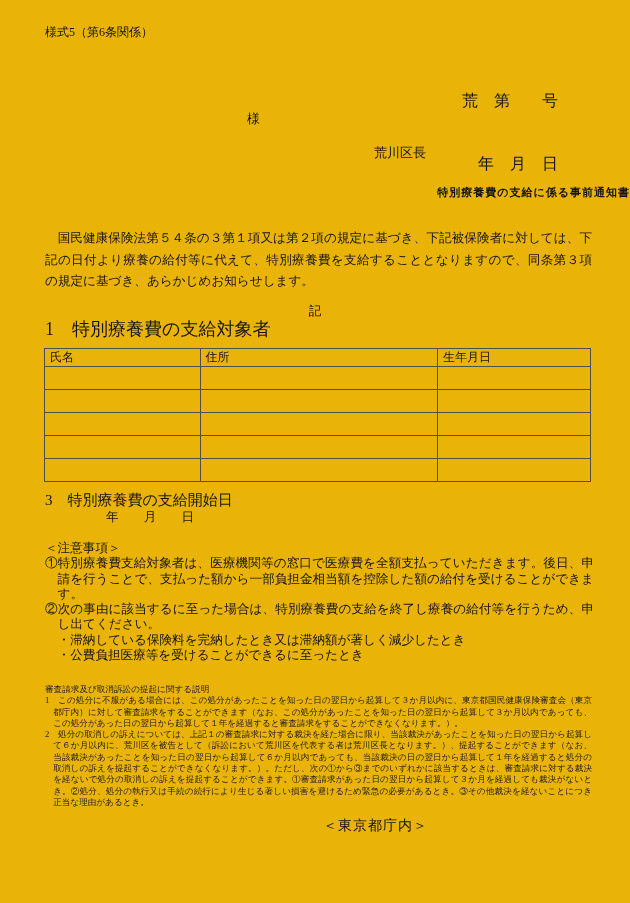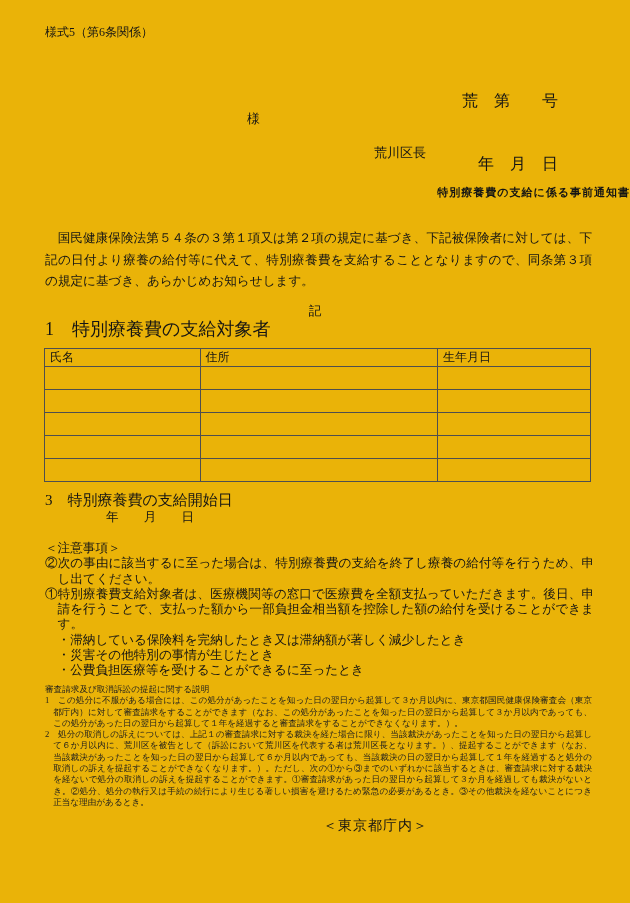--- a/index.html
+++ b/index.html
@@ -101,24 +101,23 @@
           <td></td>
         </tr>
       </tbody>
   </table>
 
   <div class="abs sec3-head">3　特別療養費の支給開始日</div>
   <div class="abs sec3-date">年　　月　　日</div>
 
   <div class="abs notes">
     <div>＜注意事項＞</div>
+    <div class="hang">①特別療養費支給対象者は、医療機関等の窓口で医療費を全額支払っていただきます。後日、申請を行うことで、支払った額から一部負担金相当額を控除した額の給付を受けることができます。</div>
     <div class="hang">②次の事由に該当するに至った場合は、特別療養費の支給を終了し療養の給付等を行うため、申し出てください。</div>
-    <div class="hang">①特別療養費支給対象者は、医療機関等の窓口で医療費を全額支払っていただきます。後日、申請を行うことで、支払った額から一部負担金相当額を控除した額の給付を受けることができます。</div>
     <div class="bullet">・滞納している保険料を完納したとき又は滞納額が著しく減少したとき</div>
-    <div class="bullet">・災害その他特別の事情が生じたとき</div>
     <div class="bullet">・公費負担医療等を受けることができるに至ったとき</div>
   </div>
 
   <div class="abs legal">
     <div>審査請求及び取消訴訟の提起に関する説明</div>
     <div class="hang">1　この処分に不服がある場合には、この処分があったことを知った日の翌日から起算して３か月以内に、東京都国民健康保険審査会（東京都庁内）に対して審査請求をすることができます（なお、この処分があったことを知った日の翌日から起算して３か月以内であっても、この処分があった日の翌日から起算して１年を経過すると審査請求をすることができなくなります。）。</div>
     <div class="hang">2　処分の取消しの訴えについては、上記１の審査請求に対する裁決を経た場合に限り、当該裁決があったことを知った日の翌日から起算して６か月以内に、荒川区を被告として（訴訟において荒川区を代表する者は荒川区長となります。）、提起することができます（なお、当該裁決があったことを知った日の翌日から起算して６か月以内であっても、当該裁決の日の翌日から起算して１年を経過すると処分の取消しの訴えを提起することができなくなります。）。ただし、次の①から③までのいずれかに該当するときは、審査請求に対する裁決を経ないで処分の取消しの訴えを提起することができます。①審査請求があった日の翌日から起算して３か月を経過しても裁決がないとき。②処分、処分の執行又は手続の続行により生じる著しい損害を避けるため緊急の必要があるとき。③その他裁決を経ないことにつき正当な理由があるとき。</div>
   </div>
 
   <div class="abs contact">＜東京都庁内＞</div>

